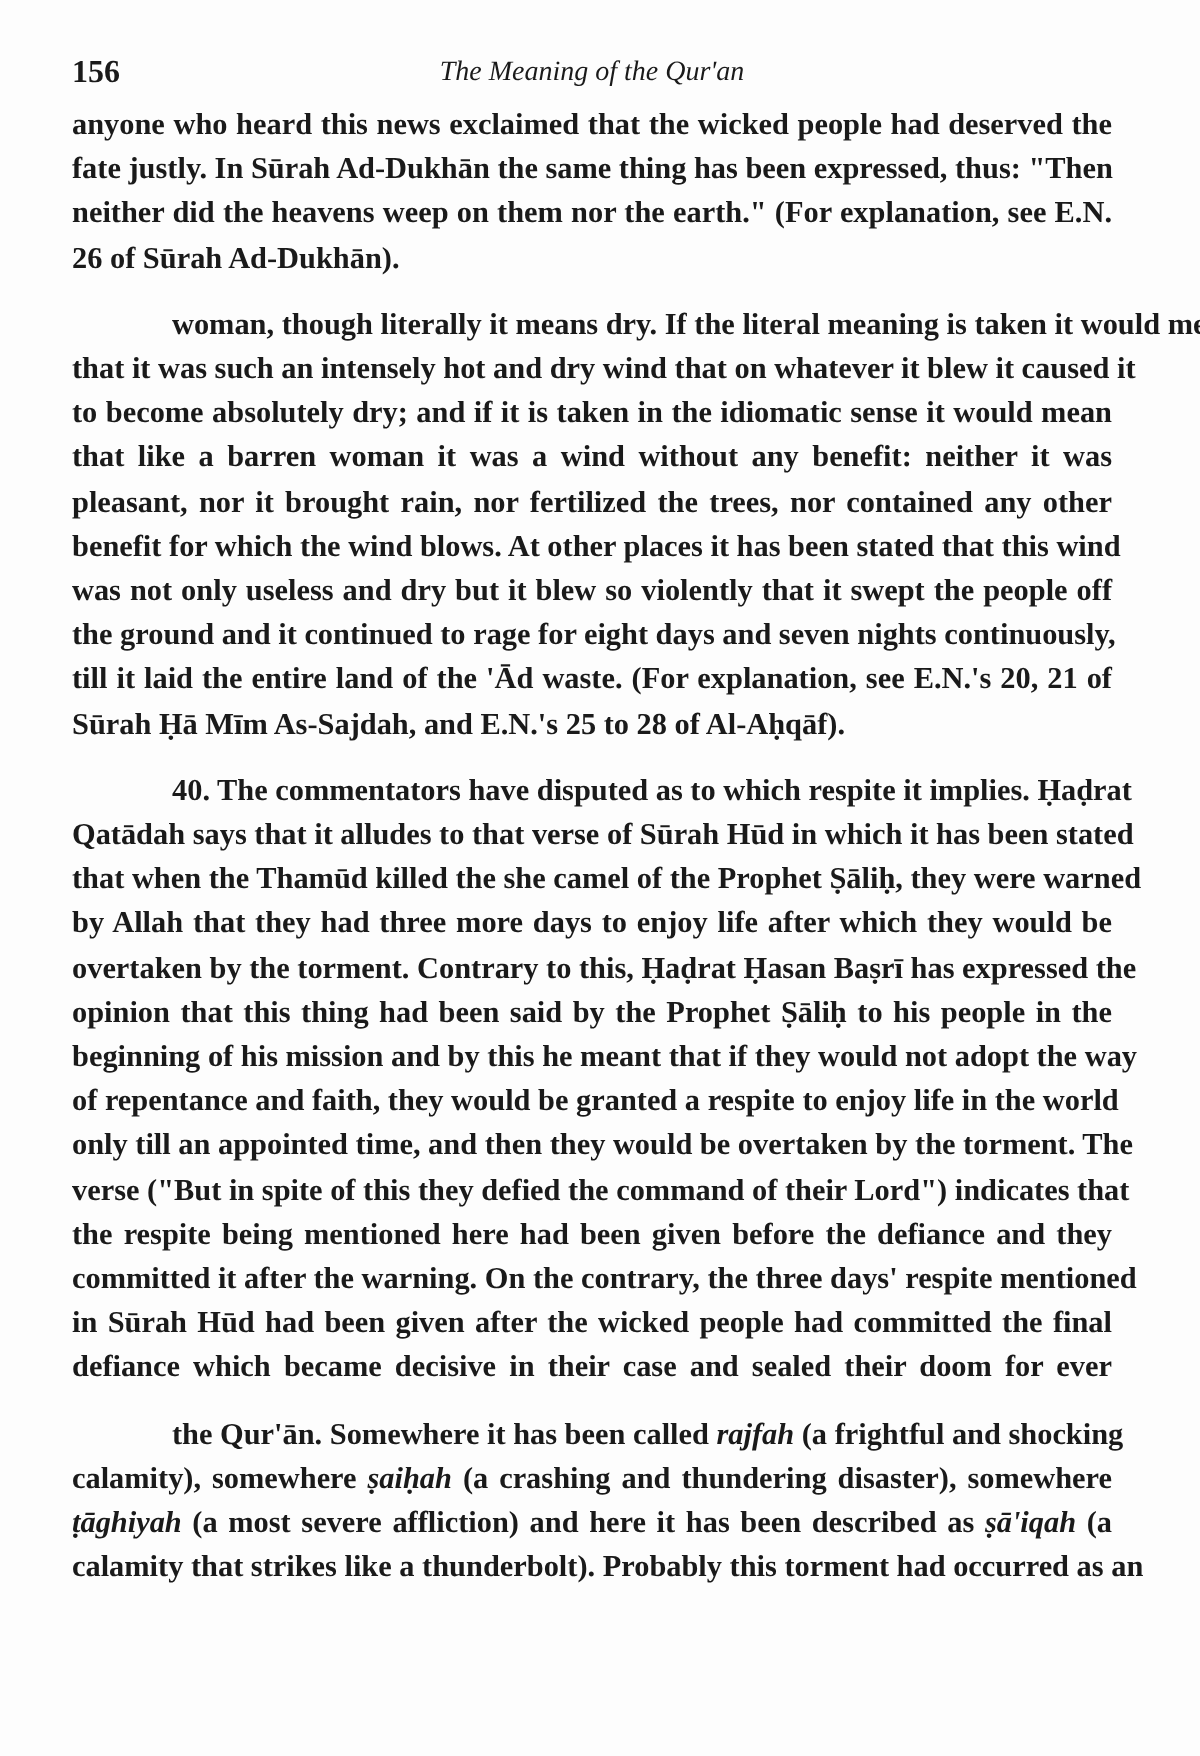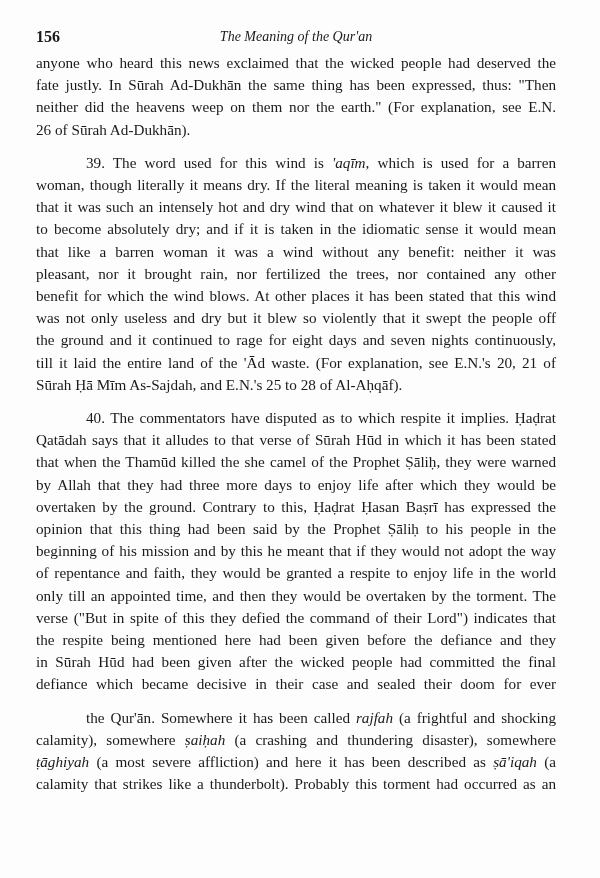--- a/index.html
+++ b/index.html
@@ -19,21 +19,21 @@
   }
   .running-title {
     position: absolute; left: 0; right: 0; top: 0; text-align: center;
     font-size: 14px; font-style: italic; line-height: 22px;
   }
   .body {
     position: absolute; left: 36px; top: 52px; width: 520px;
     font-size: 15.2px; line-height: 22.2px; text-align: justify;
     text-justify: inter-word;
   }
-  .para { margin: 0; }
+  .para { margin: 0; font-weight: bold; }
   .para + .para { margin-top: 11px; }
   .para.indent { text-indent: 50px; }
   .line { display: block; text-align: justify; text-align-last: justify; white-space: nowrap; }
   .line.last { text-align-last: left; }
   .para.indent .line:first-child { padding-left: 50px; }
   .para { text-indent: 0 !important; }
   em { font-style: italic; }
 </style>
 </head>
 <body>
@@ -45,44 +45,44 @@
   </div>
 
   <div class="body">
     <div class="para">
         <span class="line">anyone who heard this news exclaimed that the wicked people had deserved the</span>
         <span class="line">fate justly. In Sūrah Ad-Dukhān the same thing has been expressed, thus: "Then</span>
         <span class="line">neither did the heavens weep on them nor the earth." (For explanation, see E.N.</span>
         <span class="line last">26 of Sūrah Ad-Dukhān).</span>
       </div>
     <div class="para indent">
-        <span class="line">39. The word used for this wind is <em>'aqīm</em>, which is used for a barren</span>
         <span class="line">woman, though literally it means dry. If the literal meaning is taken it would mean</span>
         <span class="line">that it was such an intensely hot and dry wind that on whatever it blew it caused it</span>
         <span class="line">to become absolutely dry; and if it is taken in the idiomatic sense it would mean</span>
         <span class="line">that like a barren woman it was a wind without any benefit: neither it was</span>
         <span class="line">pleasant, nor it brought rain, nor fertilized the trees, nor contained any other</span>
         <span class="line">benefit for which the wind blows. At other places it has been stated that this wind</span>
         <span class="line">was not only useless and dry but it blew so violently that it swept the people off</span>
         <span class="line">the ground and it continued to rage for eight days and seven nights continuously,</span>
         <span class="line">till it laid the entire land of the 'Ād waste. (For explanation, see E.N.'s 20, 21 of</span>
         <span class="line last">Sūrah Ḥā Mīm As-Sajdah, and E.N.'s 25 to 28 of Al-Aḥqāf).</span>
       </div>
     <div class="para indent">
         <span class="line">40. The commentators have disputed as to which respite it implies. Ḥaḍrat</span>
         <span class="line">Qatādah says that it alludes to that verse of Sūrah Hūd in which it has been stated</span>
         <span class="line">that when the Thamūd killed the she camel of the Prophet Ṣāliḥ, they were warned</span>
         <span class="line">by Allah that they had three more days to enjoy life after which they would be</span>
-        <span class="line">overtaken by the ground. Contrary to this, Ḥaḍrat Ḥasan Baṣrī has expressed the</span>
+        <span class="line">overtaken by the torment. Contrary to this, Ḥaḍrat Ḥasan Baṣrī has expressed the</span>
         <span class="line">opinion that this thing had been said by the Prophet Ṣāliḥ to his people in the</span>
         <span class="line">beginning of his mission and by this he meant that if they would not adopt the way</span>
         <span class="line">of repentance and faith, they would be granted a respite to enjoy life in the world</span>
         <span class="line">only till an appointed time, and then they would be overtaken by the torment. The</span>
         <span class="line">verse ("But in spite of this they defied the command of their Lord") indicates that</span>
         <span class="line">the respite being mentioned here had been given before the defiance and they</span>
+        <span class="line">committed it after the warning. On the contrary, the three days' respite mentioned</span>
         <span class="line">in Sūrah Hūd had been given after the wicked people had committed the final</span>
         <span class="line">defiance which became decisive in their case and sealed their doom for ever</span>
       </div>
     <div class="para indent">
         <span class="line">the Qur'ān. Somewhere it has been called <em>rajfah</em> (a frightful and shocking</span>
         <span class="line">calamity), somewhere <em>ṣaiḥah</em> (a crashing and thundering disaster), somewhere</span>
         <span class="line"><em>ṭāghiyah</em> (a most severe affliction) and here it has been described as <em>ṣā'iqah</em> (a</span>
         <span class="line">calamity that strikes like a thunderbolt). Probably this torment had occurred as an</span>
       </div>
   </div>

